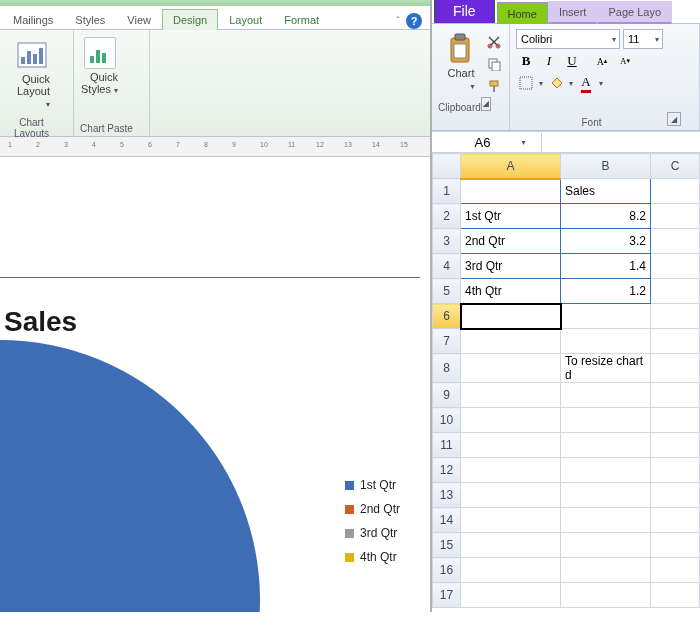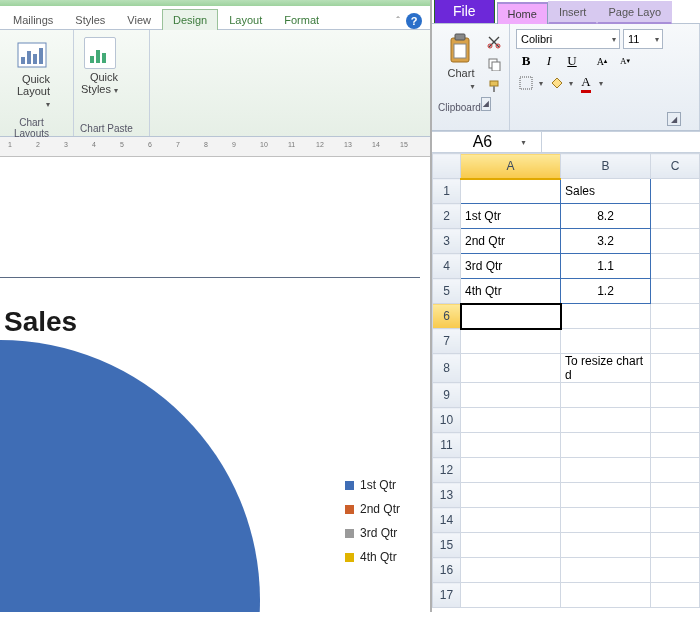--- a/index.html
+++ b/index.html
@@ -4,21 +4,21 @@
 <style>
 * { margin: 0; padding: 0; box-sizing: border-box; }
 body { font-family: "Segoe UI", Tahoma, sans-serif; font-size: 11px; width: 700px; height: 630px; overflow: hidden; background: #fff; display: flex; }
 .left-pane { width: 432px; height: 612px; border-right: 2px solid #b0b0b0; display: flex; flex-direction: column; position: relative; }
 .right-pane { width: 268px; height: 630px; display: flex; flex-direction: column; }
 
 
 .ribbon-tabs { height: 23px; background: #fff; display: flex; align-items: flex-end; padding-left: 2px; position: relative; }
 .ribbon-tabs.left-tabs { background: linear-gradient(#fff,#fff); }
 .tab { padding: 4px 10px 4px 10px; font-size: 11px; color: #555; cursor: pointer; border: 1px solid transparent; border-bottom: none; position: relative; top: 1px; }
-.tab.active { background: #f0abfc; border-color: #8ba0bc; color: #3b3b3b; }
+.tab.active { background: #84cc16; border-color: #8ba0bc; color: #3b3b3b; }
 .tab.contextual { color: #3b7a3b; }
 .tab.contextual.active { background: #eaf3ea; border-color: #9ac29a; }
 .help-icons { margin-left: auto; display: flex; align-items: center; gap: 6px; padding-right: 8px; }
 .help-circle { width: 16px; height: 16px; border-radius: 50%; background: #2a6fc9; color: #fff; font-weight: bold; font-size: 11px; display: flex; align-items: center; justify-content: center; }
 .chev { color: #7a7a7a; font-size: 11px; }
 
 .filetab { background: #6d28d9; color: #fff; padding: 4px 18px; font-size: 14px; border: 1px solid #256628; border-bottom: none; margin-right: 2px; }
 .tab.lilac { background: #d7c9f0; border-bottom: 2px solid #a88fd8; }
 
 
@@ -45,33 +45,33 @@
 .chart-area { position: absolute; left: 0; top: 120px; right: 10px; bottom: 0; border-top: 1px solid #5b6b84; }
 .chart-title { font-size: 28px; font-weight: bold; color: #1a1a1a; margin: 28px 0 18px 4px; }
 .pie-slice { position: absolute; width: 520px; height: 520px; border-radius: 50%; background: #3f6db5; left: -260px; top: 62px; }
 .legend { position: absolute; right: 20px; top: 190px; font-size: 12px; color: #222; }
 .legend-item { display: flex; align-items: center; gap: 6px; margin: 10px 0; }
 .legend-sw { width: 9px; height: 9px; }
 
 
 .formula-bar { height: 22px; border-top: 1px solid #c7d1de; border-bottom: 1px solid #c7d1de; display: flex; align-items: center; background: #fff; }
 .namebox { width: 110px; border-right: 1px solid #c7d1de; text-align: center; font-size: 12px; padding: 2px 4px; display:flex; align-items:center; justify-content:center; gap:4px; }
-.namebox input { border:none; width:70px; text-align:center; font-size:16px; outline:none; }
+.namebox input { border:none; width:70px; text-align:center; font-size:13px; outline:none; }
 
 
 .sheet { flex: 1; overflow: hidden; position: relative; background:#fff; }
 table.grid { border-collapse: collapse; width: 100%; }
 table.grid th, table.grid td { border: 1px solid #d0d7e2; font-size: 12px; height: 25px; padding: 0 4px; background:#fff; }
 table.grid th { background: linear-gradient(#f3f6fa,#e3e9f1); color: #3b4a5e; font-weight: normal; text-align: center; }
 table.grid th.rowhdr { width: 28px; }
 table.grid th.colA { width: 100px; }
 table.grid th.colB { width: 90px; }
 .colA-active { background: linear-gradient(#fde99a,#f8c94c) !important; border-bottom: 2px solid #e0a800 !important; }
 .row-active th.rowhdr { background: linear-gradient(#fde99a,#f8c94c) !important; }
-td.num { text-align: center; }
+td.num { text-align: right; }
 td.sel { outline: 2px solid #000; outline-offset: -1px; }
 .databox-border { border: 1px solid #3b6fb5 !important; }
 
 
 .font-row { display:flex; gap:3px; align-items:center; margin:1px 0; }
 .combo { background:#fff; border:1px solid #abb7c7; height:20px; font-size:11px; padding:0 14px 0 4px; position:relative; display:flex; align-items:center; }
 .combo::after { content:"▾"; position:absolute; right:3px; font-size:8px; color:#555; }
 .btnlet { width:20px; height:20px; border:1px solid transparent; display:flex; align-items:center; justify-content:center; font-size:13px; font-family: "Times New Roman", serif; cursor:pointer; border-radius:2px; }
 .ul { text-decoration: underline; }
 
@@ -255,20 +255,21 @@
               <path d="M3 7 L8 2 L13 7 L8 12 Z" fill="#ffe08a" stroke="#a07a20"></path>
             </svg>
           </div>
         <span class="dropdown-arrow">▾</span>
         <div class="btnlet">
             <span style="border-bottom:3px solid #c00;">A</span>
           </div>
         <span class="dropdown-arrow">▾</span>
       </div>
       <div style="display:flex; align-items:center; margin-top:auto;">
+        <div class="group-label" style="flex:1;">Font</div>
         <div class="dialog-launcher">◢</div>
       </div>
     </div>
   </div>
 
   <div class="formula-bar">
     <div class="namebox">
       <input value="A6" style="">
       <span class="dropdown-arrow">▾</span>
     </div>
@@ -299,21 +300,21 @@
           </tr>
           <tr>
             <th class="rowhdr">3</th>
             <td class="databox-border">2nd Qtr</td>
             <td class="num databox-border">3.2</td>
             <td></td>
           </tr>
           <tr>
             <th class="rowhdr">4</th>
             <td class="databox-border">3rd Qtr</td>
-            <td class="num databox-border">1.1</td>
+            <td class="num databox-border">1.4</td>
             <td></td>
           </tr>
           <tr>
             <th class="rowhdr">5</th>
             <td class="databox-border">4th Qtr</td>
             <td class="num databox-border">1.2</td>
             <td></td>
           </tr>
           <tr class="row-active">
             <th class="rowhdr">6</th>

